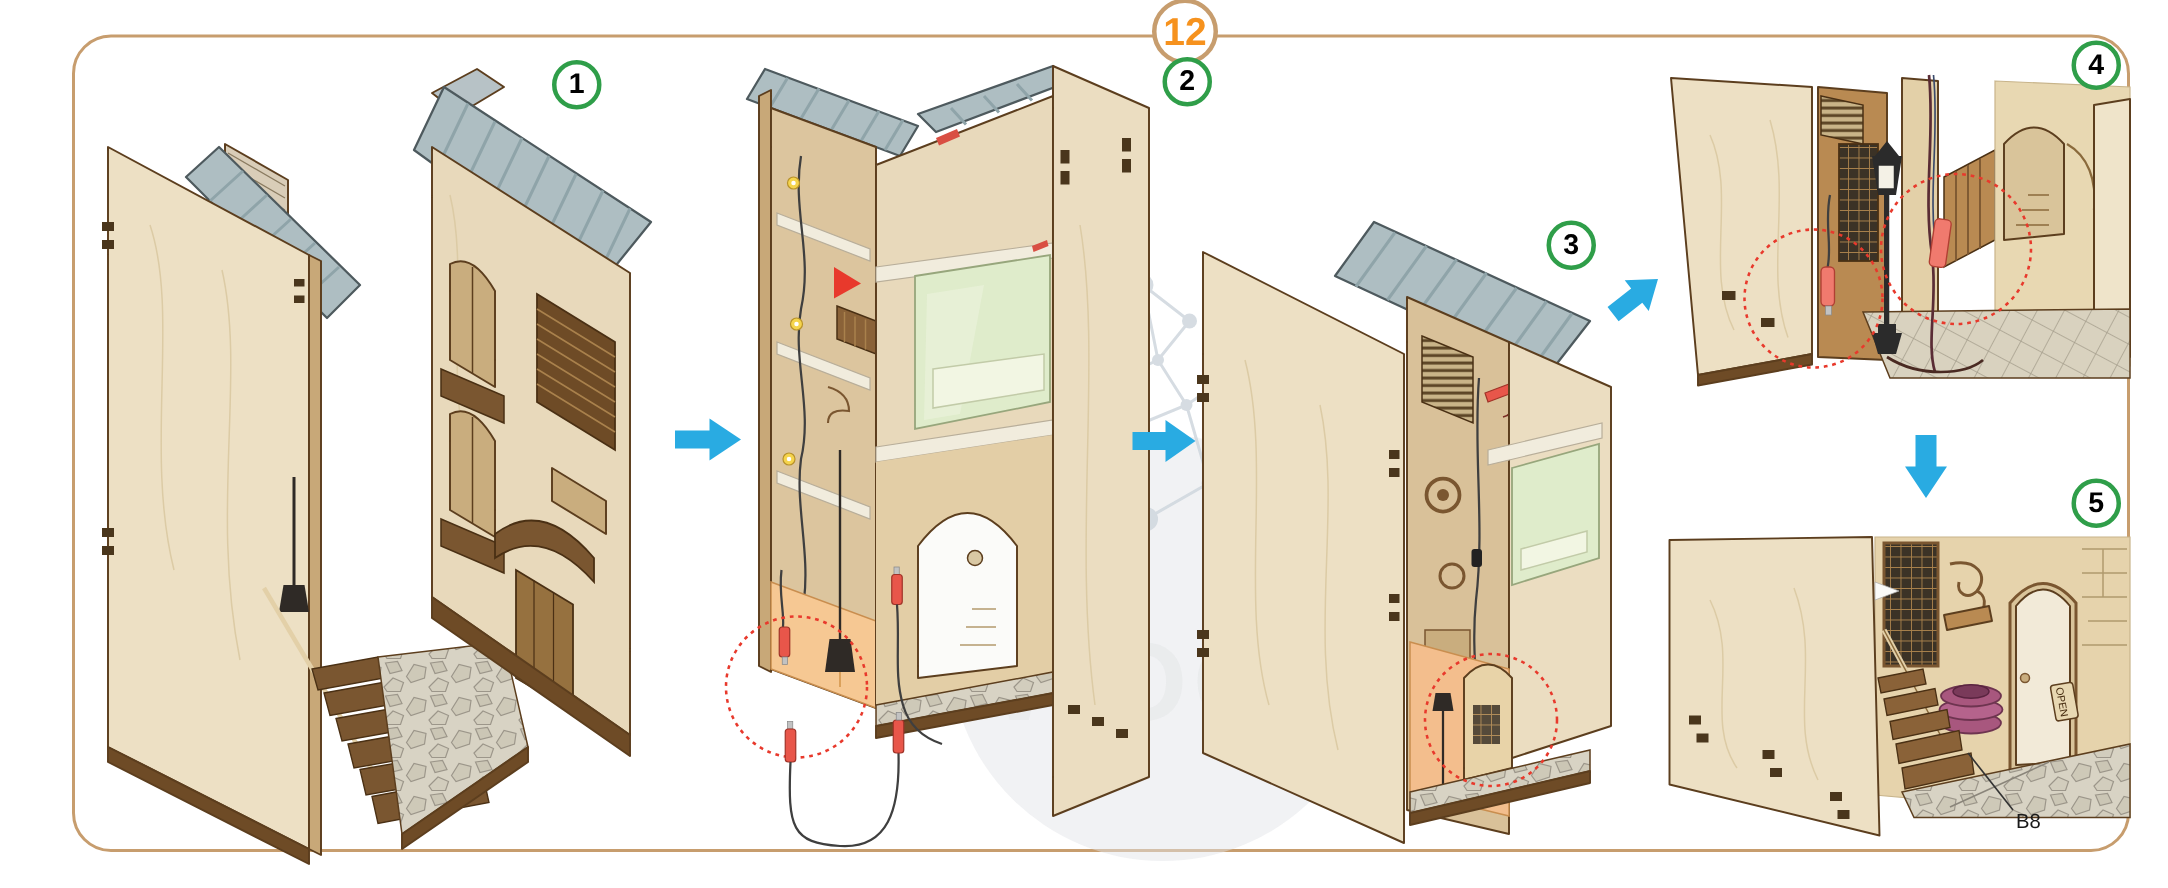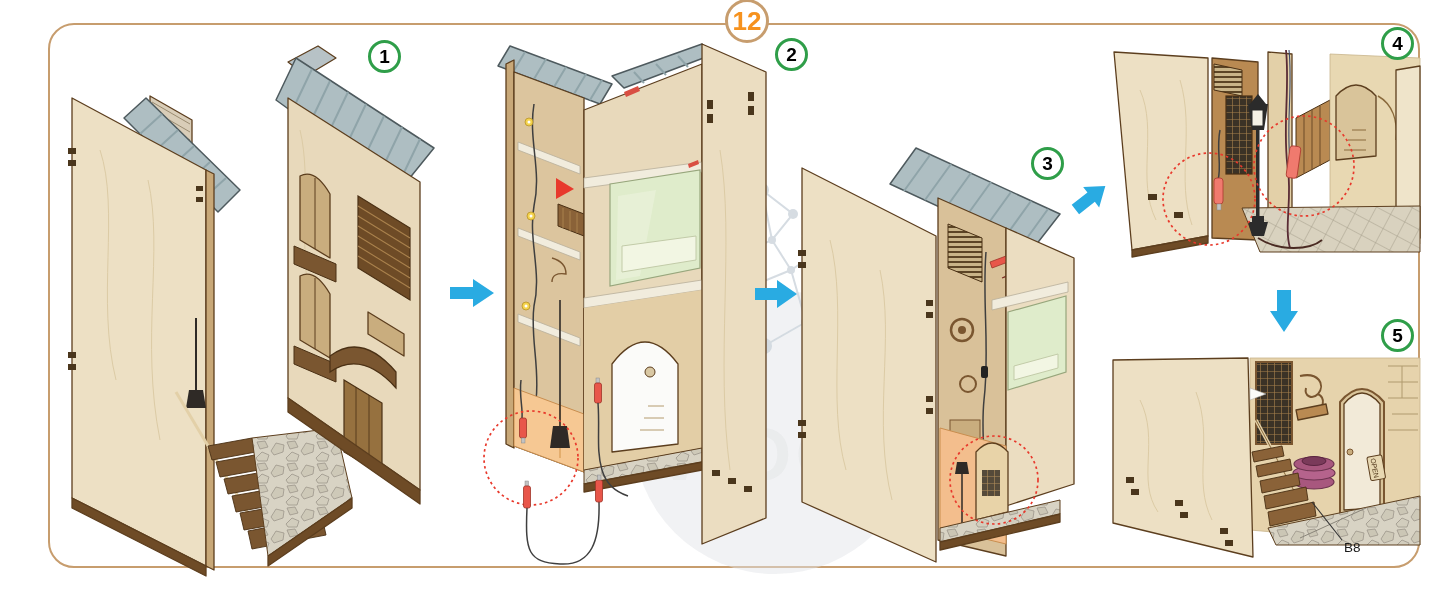--- a/index.html
+++ b/index.html
@@ -4,21 +4,21 @@
 <style>
   html,body{margin:0;padding:0;background:#ffffff;}
   body{width:1445px;height:592px;overflow:hidden;font-family:"Liberation Sans",sans-serif;}
   .stage{position:relative;width:1445px;height:592px;background:#fff;}
   .page-border{position:absolute;left:48px;top:23px;width:1372px;height:545px;
     border:2px solid #C79D6E;border-radius:26px;box-sizing:border-box;background:transparent;}
   .art{position:absolute;left:0;top:0;}
   .art text{font-family:"Liberation Sans","DejaVu Sans",sans-serif;}
   .badge{position:absolute;border-radius:50%;background:#fff;display:flex;align-items:center;
     justify-content:center;font-weight:bold;box-sizing:border-box;line-height:1;}
-  .badge-main{left:725px;top:-1px;width:44px;height:44px;border:3px solid #C79D6E;
+  .badge-main{left:768px;top:-1px;width:44px;height:44px;border:3px solid #C79D6E;
     color:#F6921E;font-size:26px;}
   .badge-step{width:33px;height:33px;border:3px solid #2F9E49;color:#000;font-size:19px;}
   
   .wd{stroke:#5C3E1E;stroke-width:1.3;stroke-linejoin:round;}
   .roof{fill:#AEBEC2;stroke:#4E5A5E;stroke-width:1.5;stroke-linejoin:round;}
   .stripe{stroke:#8FA4A9;stroke-width:2;}
   .ply{fill:#EDE0C4;}
   .ply2{fill:#E8D9BB;}
   .dark{fill:#6E4B26;}
   .lsh{fill:#F1ECDD;stroke:#B8AE9A;stroke-width:.8;}

